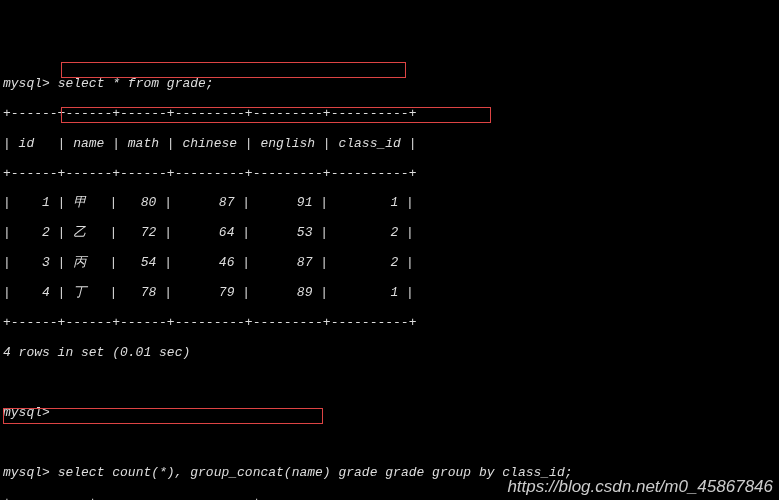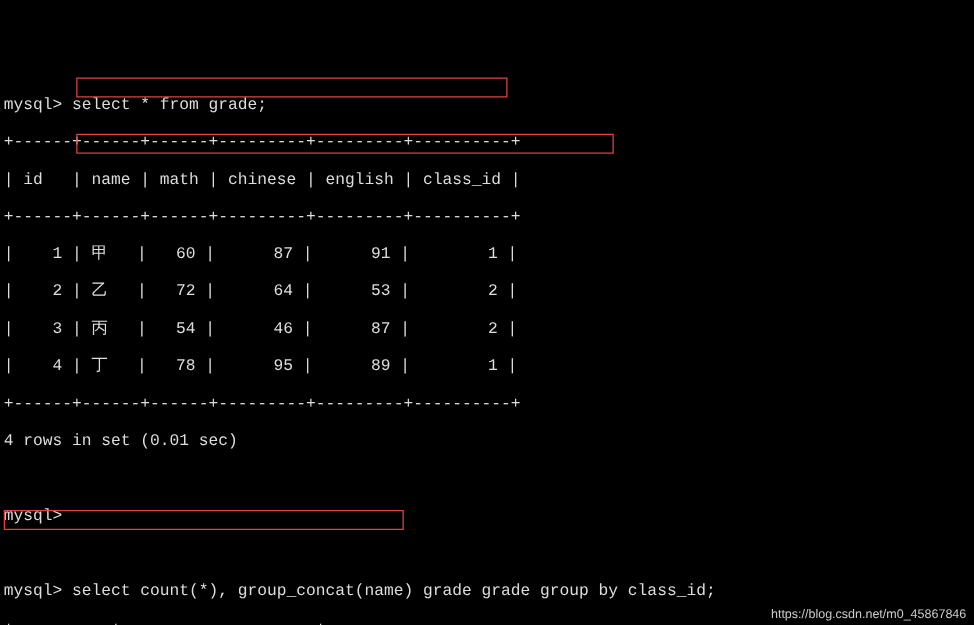--- a/index.html
+++ b/index.html
@@ -1,15 +1,15 @@
 <!DOCTYPE html>
 <html><head>
 <meta charset="utf-8">
 <style>
-  * { margin: 0; padding: 0; box-sizing: border-box; }
+  * { margin: 0; padding: 0; box-sizing: border-box; font-style: italic; }
   body {
     background: #000;
     color: #ddd;
     font-family: "Consolas", "Courier New", monospace;
     font-size: 13px;
     line-height: 1.15;
     width: 779px;
     height: 500px;
     overflow: hidden;
     position: relative;
@@ -20,38 +20,38 @@
   .highlight-box {
     position: absolute;
     border: 1px solid #d44;
     pointer-events: none;
   }
   .watermark {
     position: absolute;
     bottom: 3px;
     right: 6px;
     color: #ccc;
-    font-size: 10px;
+    font-size: 17px;
     font-family: Arial, sans-serif;
   }
 </style>
 </head>
 <body>
 
 
 
 
 <span class="line"><span>mysql&gt;</span> <span>select * from grade;</span></span>
 <span class="line">+------+------+------+---------+---------+----------+</span>
 <span class="line">| id   | name | math | chinese | english | class_id |</span>
 <span class="line">+------+------+------+---------+---------+----------+</span>
-<span class="line">|    1 | 甲   |   60 |      87 |      91 |        1 |</span>
+<span class="line">|    1 | 甲   |   80 |      87 |      91 |        1 |</span>
 <span class="line">|    2 | 乙   |   72 |      64 |      53 |        2 |</span>
 <span class="line">|    3 | 丙   |   54 |      46 |      87 |        2 |</span>
-<span class="line">|    4 | 丁   |   78 |      95 |      89 |        1 |</span>
+<span class="line">|    4 | 丁   |   78 |      79 |      89 |        1 |</span>
 <span class="line">+------+------+------+---------+---------+----------+</span>
 <span class="line">4 rows in set (0.01 sec)</span>
 <span class="line"> </span>
 <span class="line"><span>mysql&gt;</span></span>
 
 
 <span class="line"><span>mysql&gt;</span> <span>select count(*), group_concat(name) grade grade group by class_id;</span></span>
 <span class="line">+----------+--------------------+</span>
 
 

